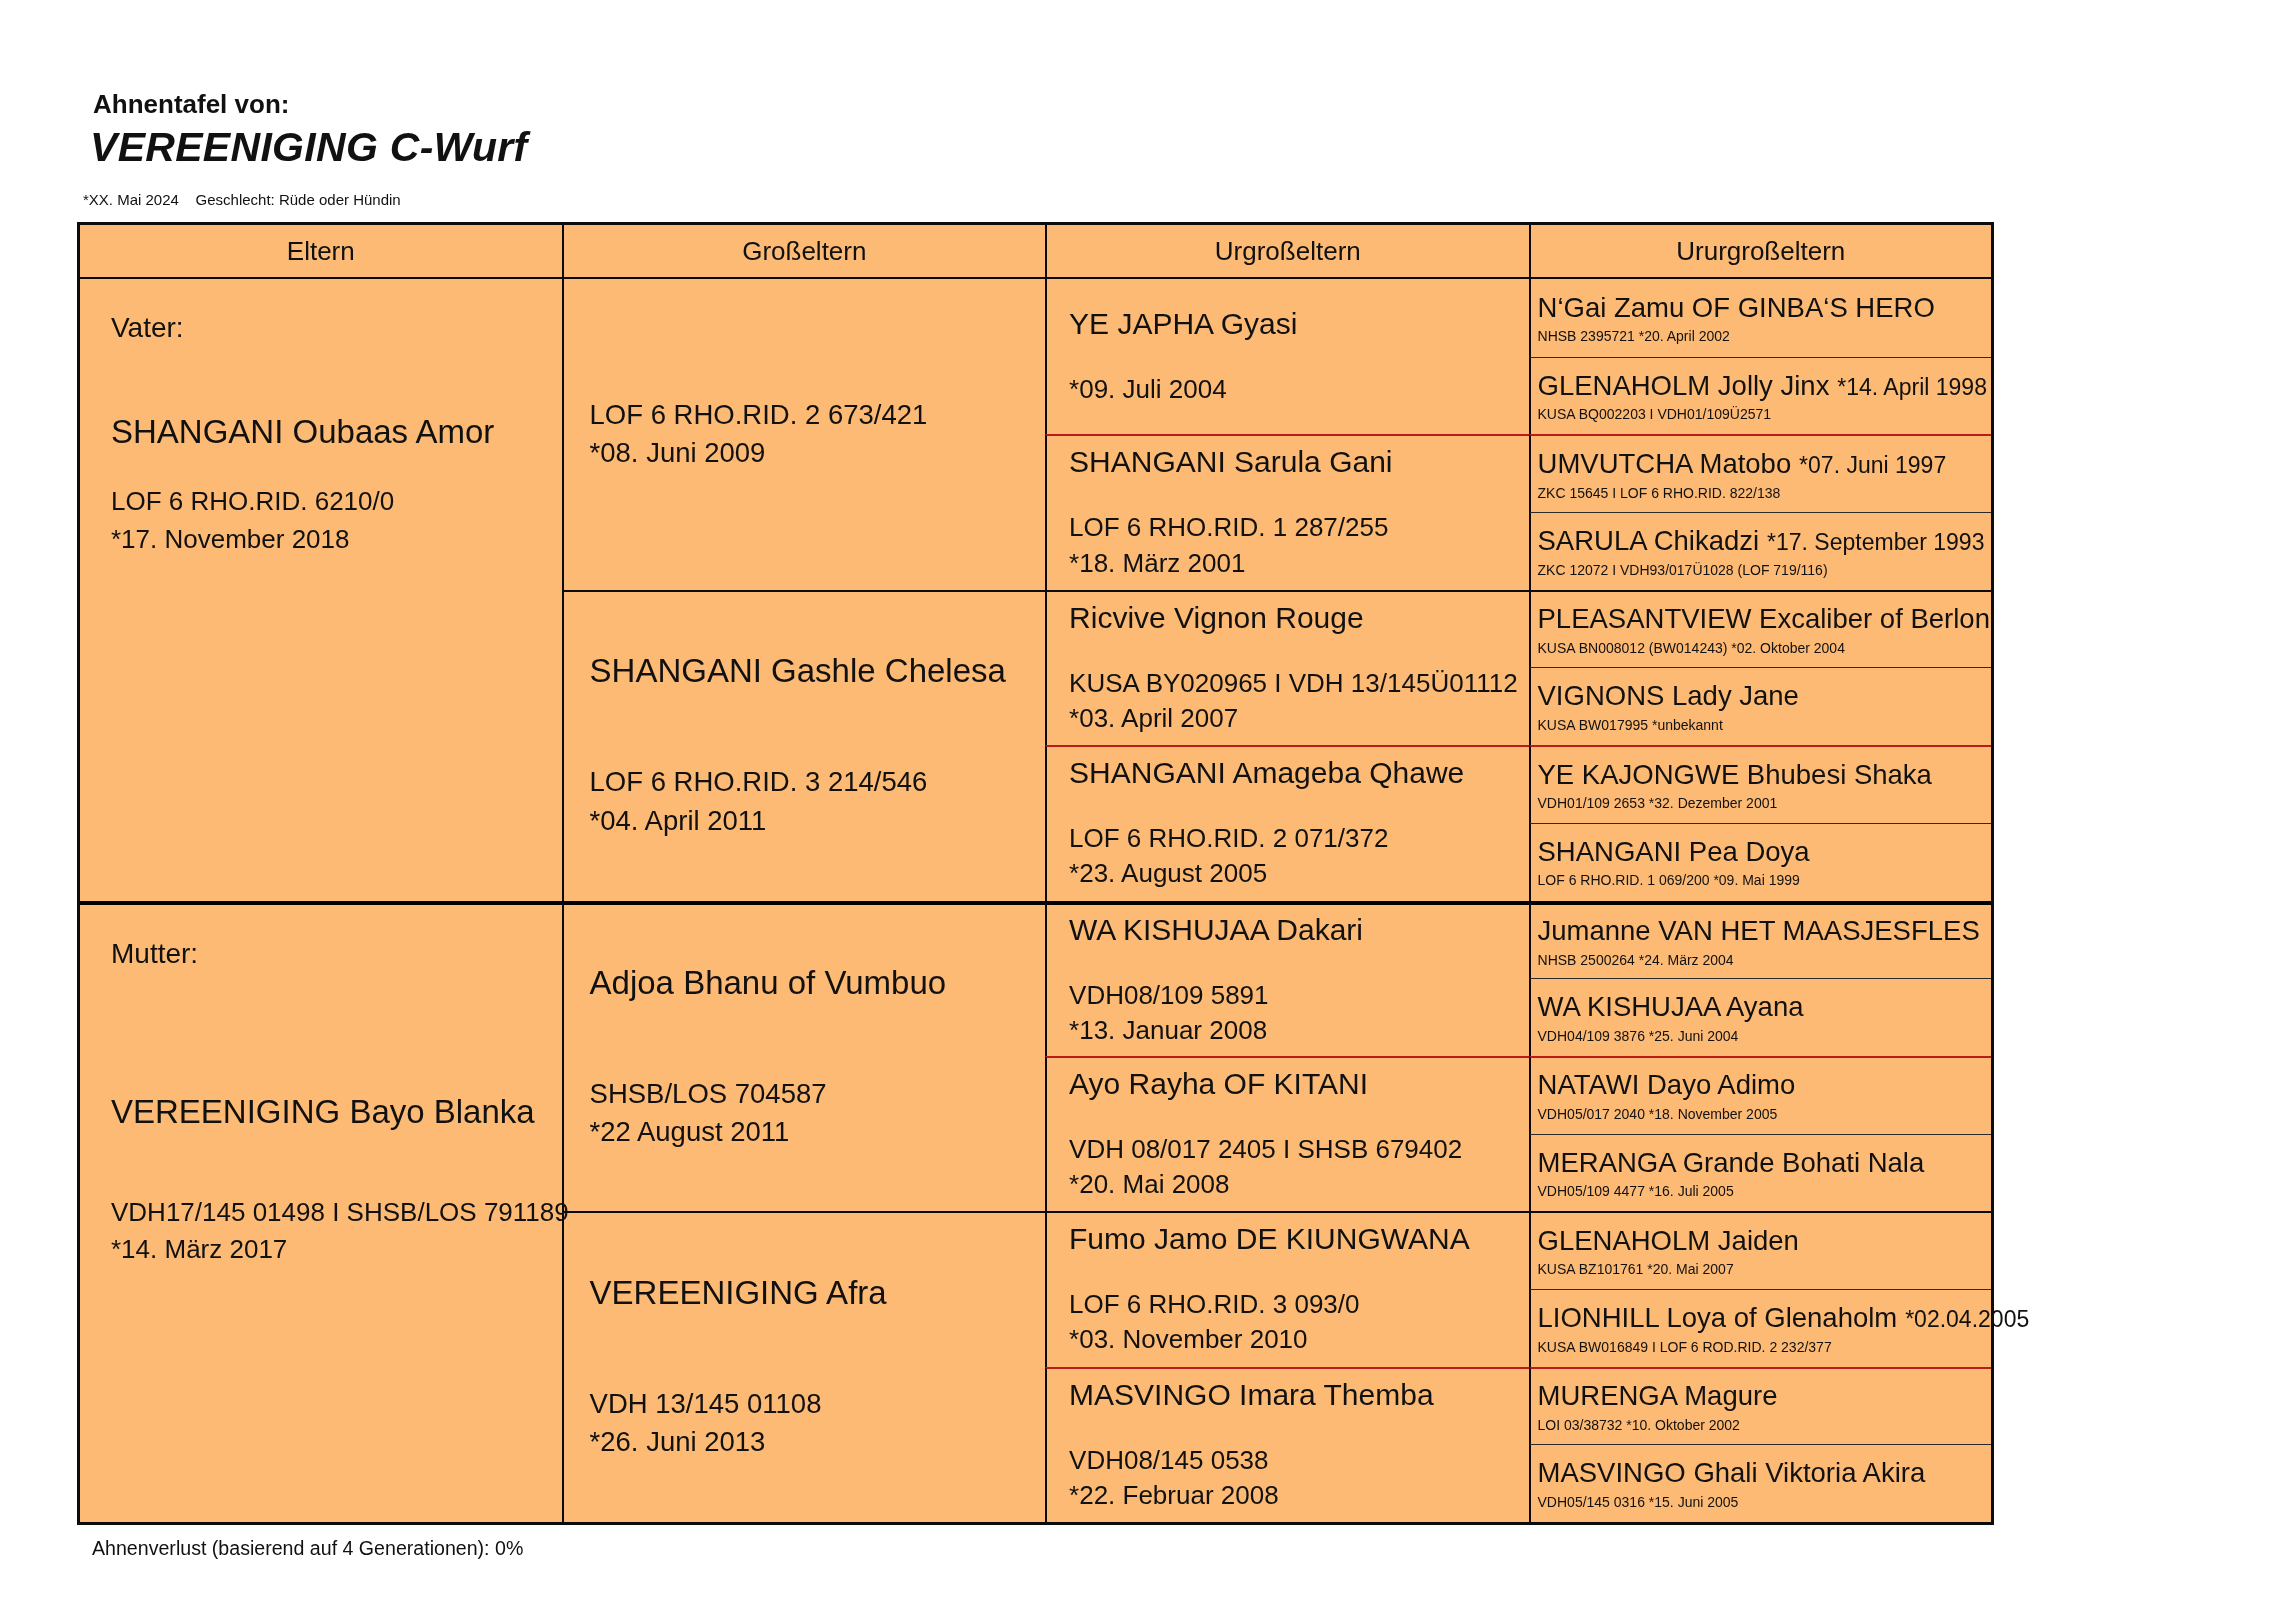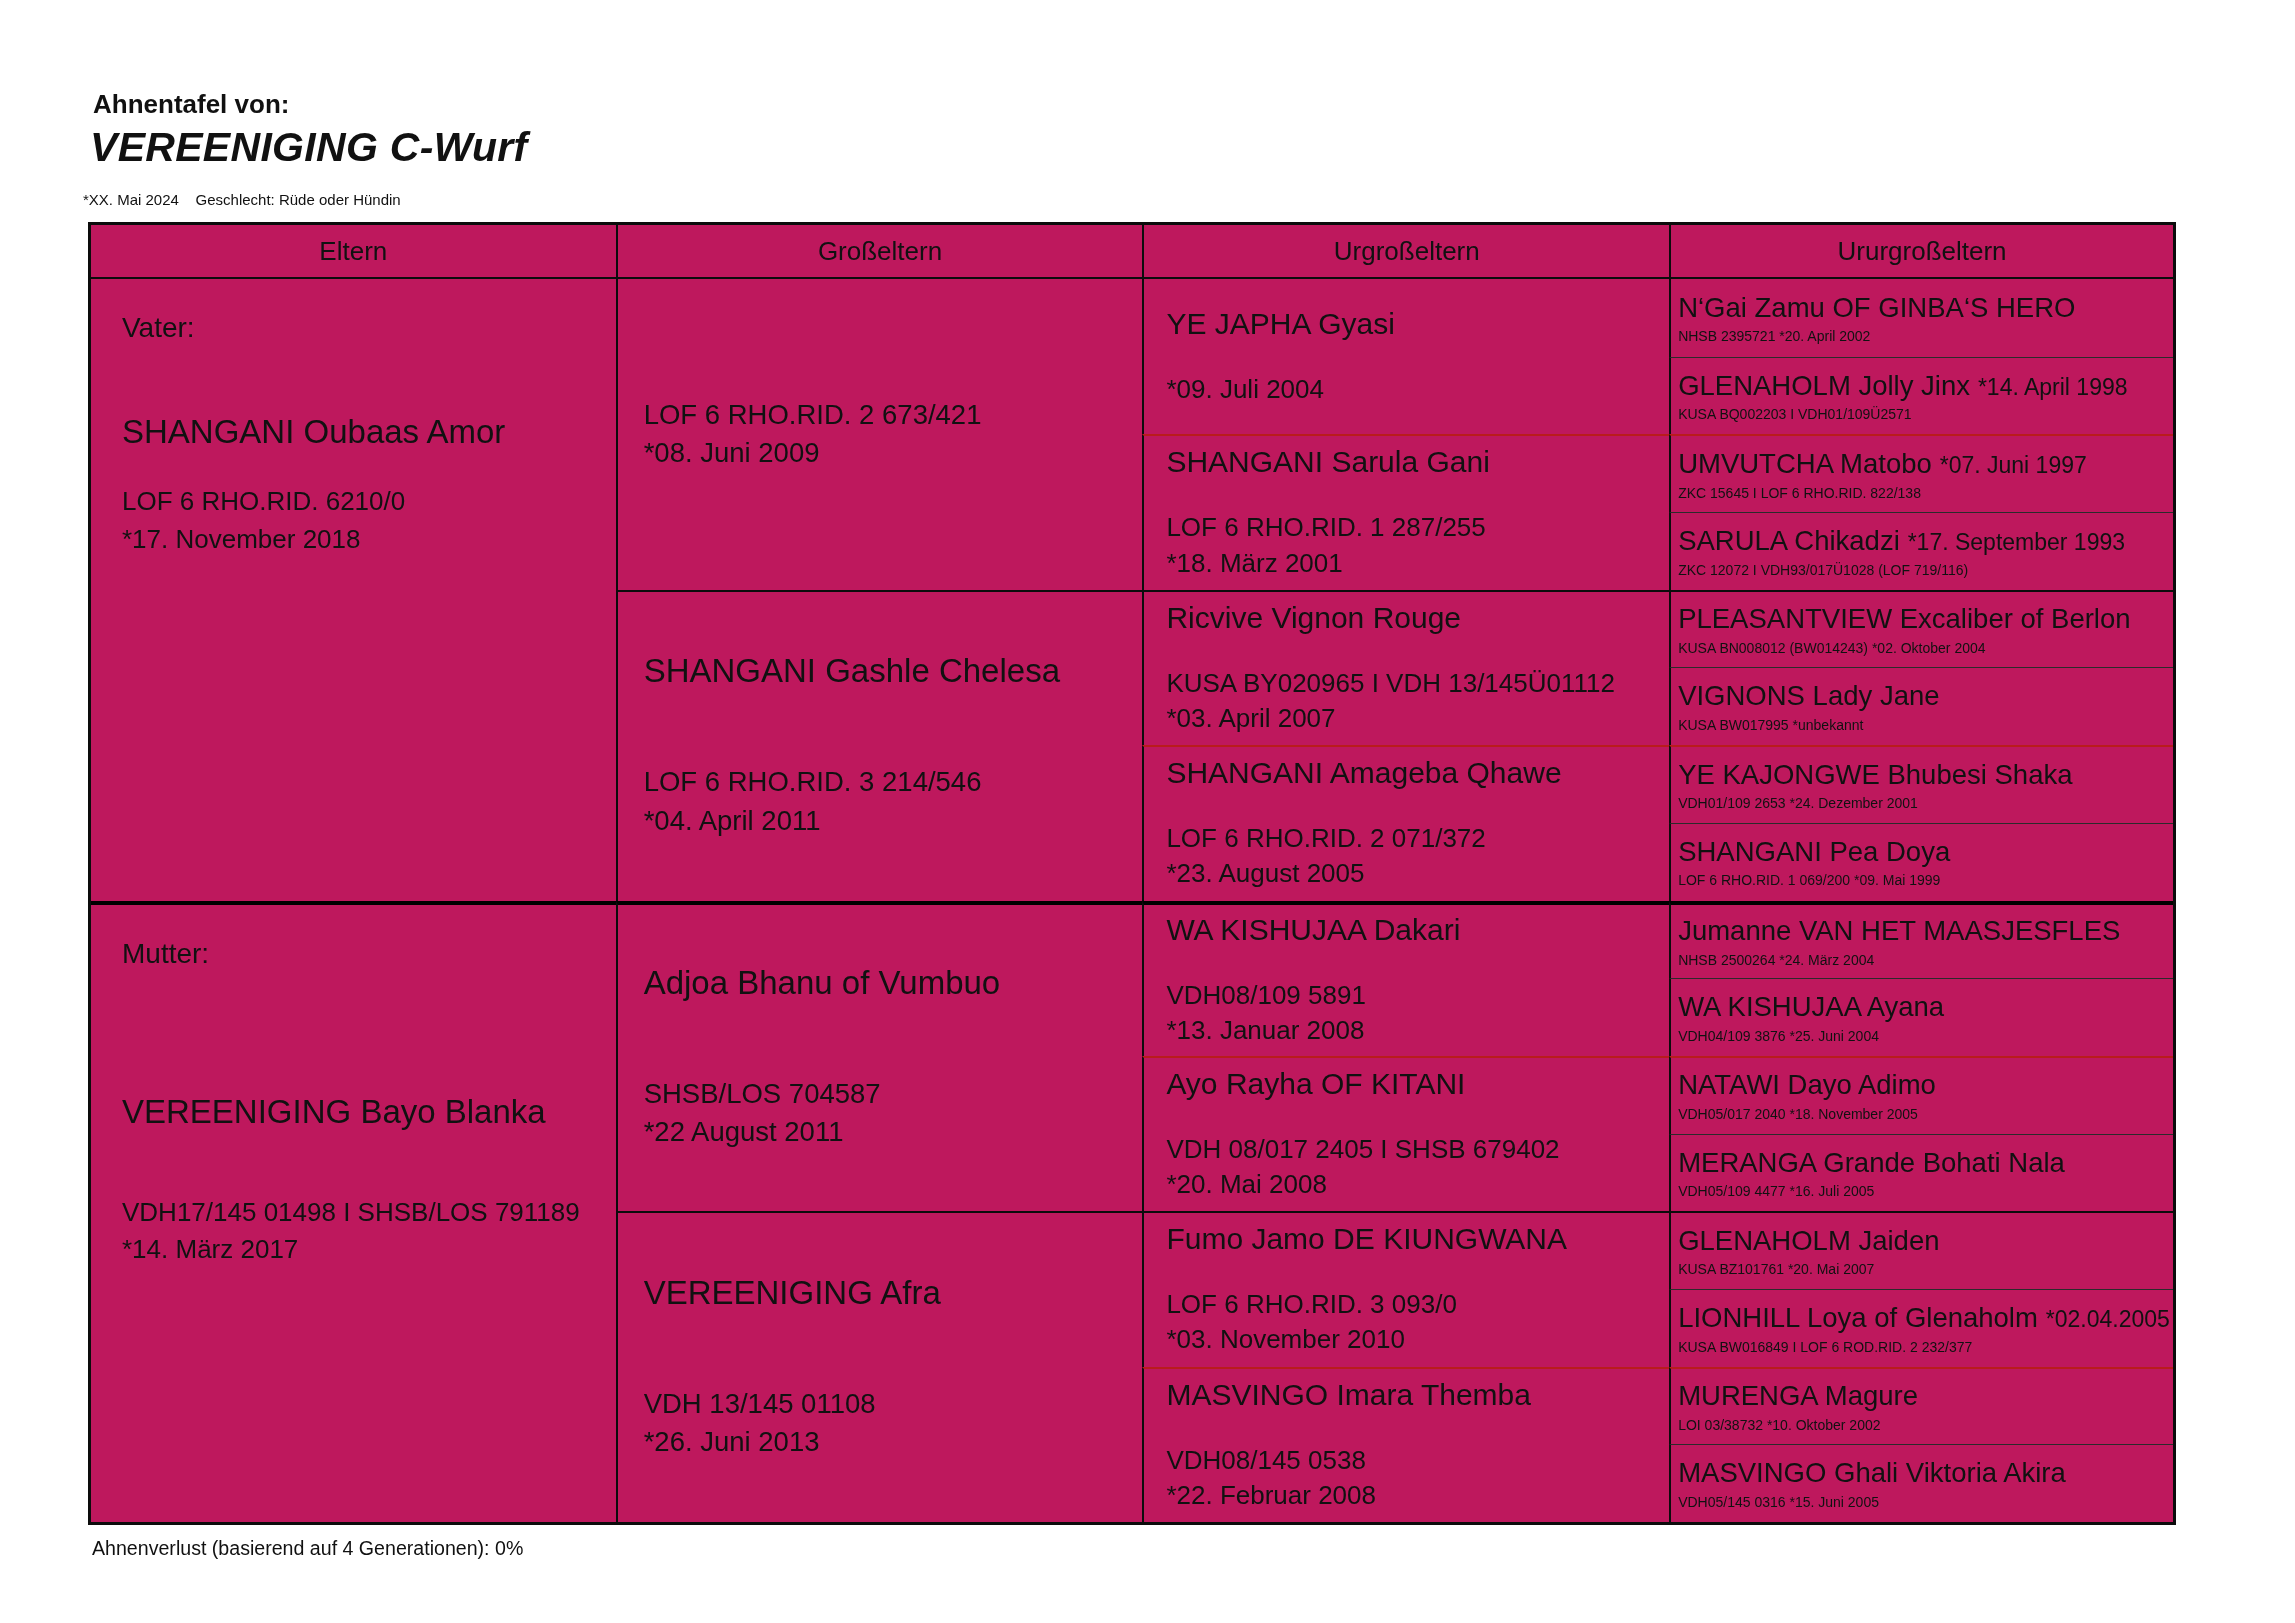--- a/index.html
+++ b/index.html
@@ -6,26 +6,26 @@
   .page {
     position:relative; width:2295px; height:1623px; background:#ffffff;
     font-family:"Liberation Sans", sans-serif; color:#111;
     overflow:hidden;
   }
   .hdr-label { position:absolute; left:93px; top:89px; font-size:26px; font-weight:bold; }
   .hdr-title { position:absolute; left:90px; top:124px; margin:0; font-size:41px; font-weight:bold; font-style:italic; letter-spacing:0.3px; }
   .hdr-sub   { position:absolute; left:83px; top:191px; font-size:15px; white-space:pre; }
 
   .tbl {
-    position:absolute; left:88px; top:222px; width:2088px; height:1303px;
+    position:absolute; left:77px; top:222px; width:1917px; height:1303px;
     border:3.9px solid #0c0c0c; box-sizing:border-box;
     display:grid;
     grid-template-columns:25.2fr 25.3fr 25.3fr 24.2fr;
     grid-template-rows:54px repeat(16, 1fr);
-    background:#be185d;
+    background:#fdba74;
   }
   .cell { box-sizing:border-box; min-width:0; }
   .bl { border-left:2.6px solid #0c0c0c; }
   .t2 { border-top:1.3px solid #2b2b2b; }
   .t3 { border-top:2px solid #b91c1c; }
   .t4 { border-top:2.6px solid #0c0c0c; }
   .t6 { border-top:4.6px solid #000; }
   .hd { border-bottom:2.6px solid #0c0c0c; display:flex; align-items:center; justify-content:center; font-size:26px; }
 
   .parent { position:relative; }
@@ -186,21 +186,21 @@
     <div class="cell gggp bl t4" style="grid-area:6/4">
       <div class="l1"><span>PLEASANTVIEW Excaliber of Berlon</span><span class="sfx"></span></div>
       <div class="rg">KUSA BN008012 (BW014243) *02. Oktober 2004</div>
     </div>
     <div class="cell gggp bl t2" style="grid-area:7/4">
       <div class="l1"><span>VIGNONS Lady Jane</span><span class="sfx"></span></div>
       <div class="rg">KUSA BW017995 *unbekannt</div>
     </div>
     <div class="cell gggp bl t3" style="grid-area:8/4">
       <div class="l1"><span>YE KAJONGWE Bhubesi Shaka</span><span class="sfx"></span></div>
-      <div class="rg">VDH01/109 2653 *24. Dezember 2001</div>
+      <div class="rg">VDH01/109 2653 *32. Dezember 2001</div>
     </div>
     <div class="cell gggp bl t2" style="grid-area:9/4">
       <div class="l1"><span>SHANGANI Pea Doya</span><span class="sfx"></span></div>
       <div class="rg">LOF 6 RHO.RID. 1 069/200 *09. Mai 1999</div>
     </div>
     <div class="cell gggp bl t6" style="grid-area:10/4">
       <div class="l1"><span>Jumanne VAN HET MAASJESFLES</span><span class="sfx"></span></div>
       <div class="rg">NHSB 2500264 *24. März 2004</div>
     </div>
     <div class="cell gggp bl t2" style="grid-area:11/4">

